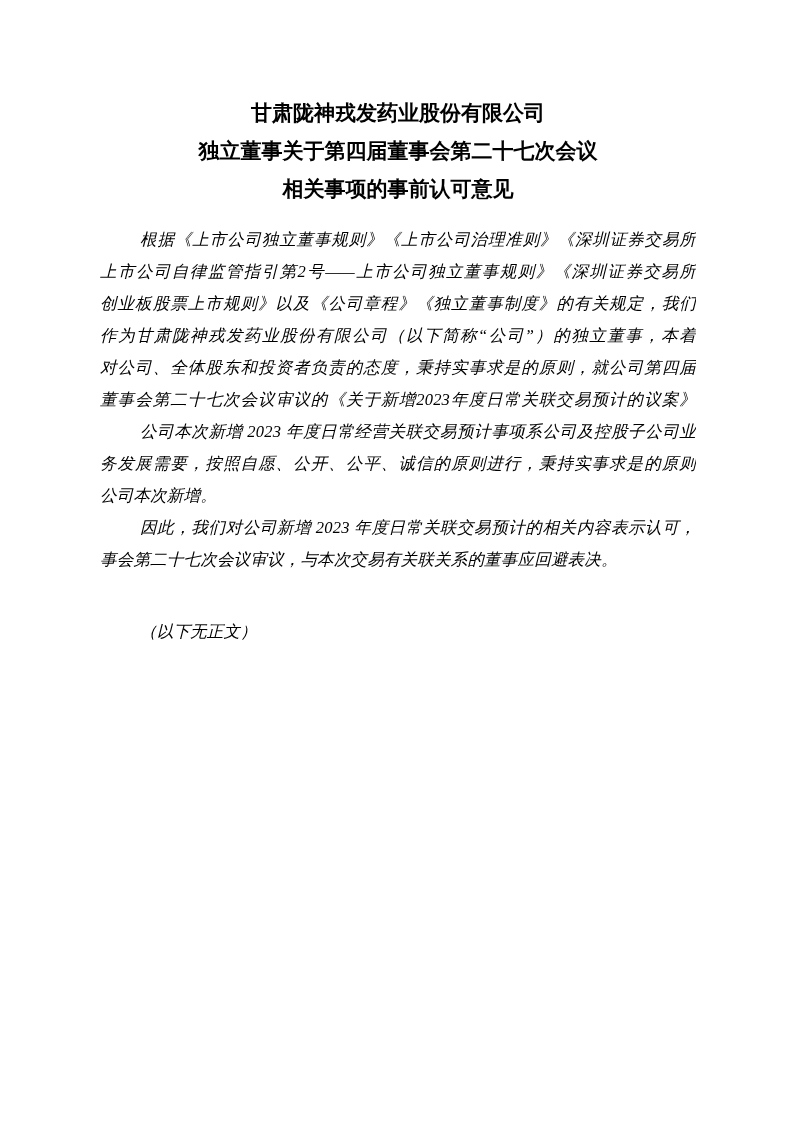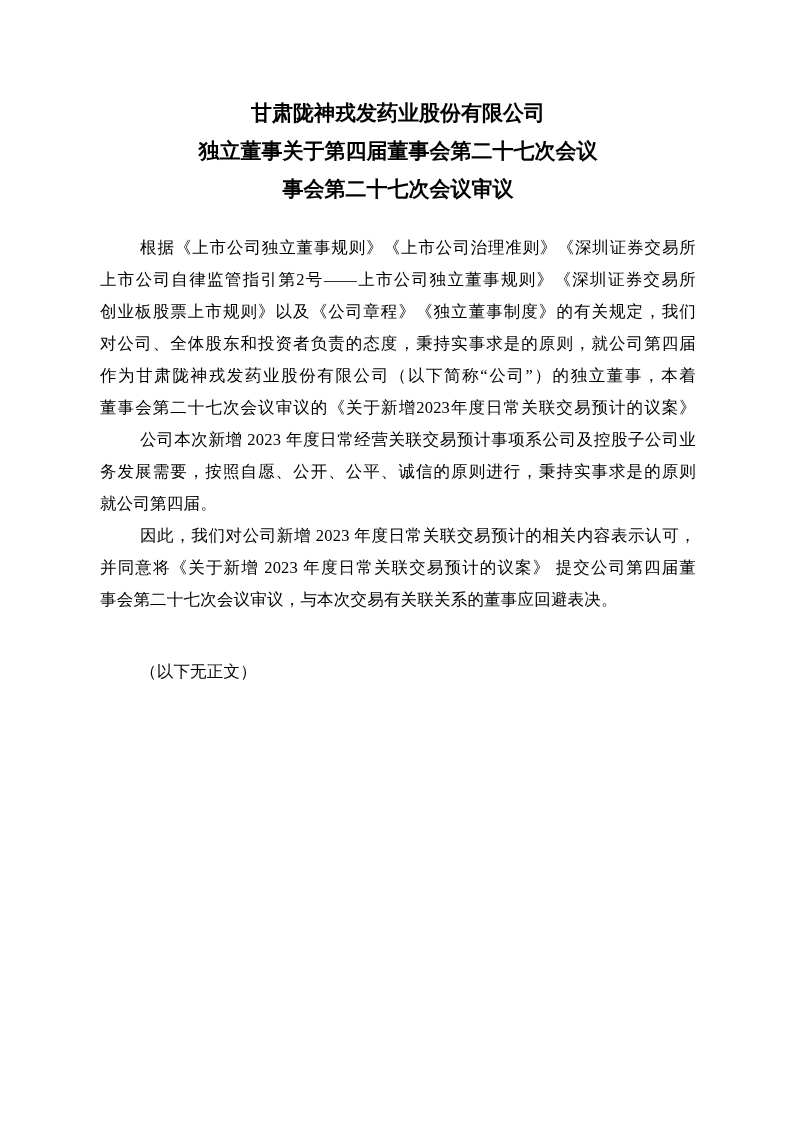--- a/index.html
+++ b/index.html
@@ -15,33 +15,34 @@
     background: #ffffff;
     padding: 94px 97px 0 100px;
     font-family: "Liberation Serif", "DejaVu Serif", serif;
     color: #000000;
     overflow: hidden;
   }
   .doc-title {
     font-size: 21px;
     font-weight: bold;
     text-align: center;
-    margin: 0 0 24px 0;
+    margin: 0 0 16px 0;
   }
   .title-line {
     display: block;
     line-height: 38px;
     white-space: nowrap;
   }
   .doc-body {
     font-size: 16.5px;
     width: 596px;
   }
   .para {
     margin: 0;
+    font-style: italic;
   }
   
   .para:last-child {
     margin-top: 40px;
   }
   .line {
     height: 32px;
     line-height: 32px;
     overflow: hidden;
     text-align: justify;
@@ -56,38 +57,37 @@
     text-indent: 40px;
   }
 </style>
 </head>
 <body>
 
 <div class="page">
   <div class="doc-title">
     <span class="title-line">甘肃陇神戎发药业股份有限公司</span>
     <span class="title-line">独立董事关于第四届董事会第二十七次会议</span>
-    <span class="title-line">事会第二十七次会议审议</span>
+    <span class="title-line">相关事项的事前认可意见</span>
   </div>
   <div class="doc-body" id="doc-body">
       <div class="para">
         <div class="line first fill">根据《上市公司独立董事规则》《上市公司治理准则》《深圳证券交易所</div>
         <div class="line fill">上市公司自律监管指引第2号——上市公司独立董事规则》《深圳证券交易所</div>
         <div class="line fill">创业板股票上市规则》以及《公司章程》《独立董事制度》的有关规定，我们</div>
+        <div class="line fill">作为甘肃陇神戎发药业股份有限公司（以下简称“公司”）的独立董事，本着</div>
         <div class="line fill">对公司、全体股东和投资者负责的态度，秉持实事求是的原则，就公司第四届</div>
-        <div class="line fill">作为甘肃陇神戎发药业股份有限公司（以下简称“公司”）的独立董事，本着</div>
         <div class="line fill">董事会第二十七次会议审议的《关于新增2023年度日常关联交易预计的议案》</div>
       </div>
       <div class="para">
         <div class="line first fill">公司本次新增 2023 年度日常经营关联交易预计事项系公司及控股子公司业</div>
         <div class="line fill">务发展需要，按照自愿、公开、公平、诚信的原则进行，秉持实事求是的原则</div>
-        <div class="line">就公司第四届。</div>
+        <div class="line">公司本次新增。</div>
       </div>
       <div class="para">
         <div class="line first fill">因此，我们对公司新增 2023 年度日常关联交易预计的相关内容表示认可，</div>
-        <div class="line fill">并同意将《关于新增 2023 年度日常关联交易预计的议案》 提交公司第四届董</div>
         <div class="line">事会第二十七次会议审议，与本次交易有关联关系的董事应回避表决。</div>
       </div>
       <div class="para">
         <div class="line first">（以下无正文）</div>
       </div>
     </div>
 </div>
 
 </body></html>

